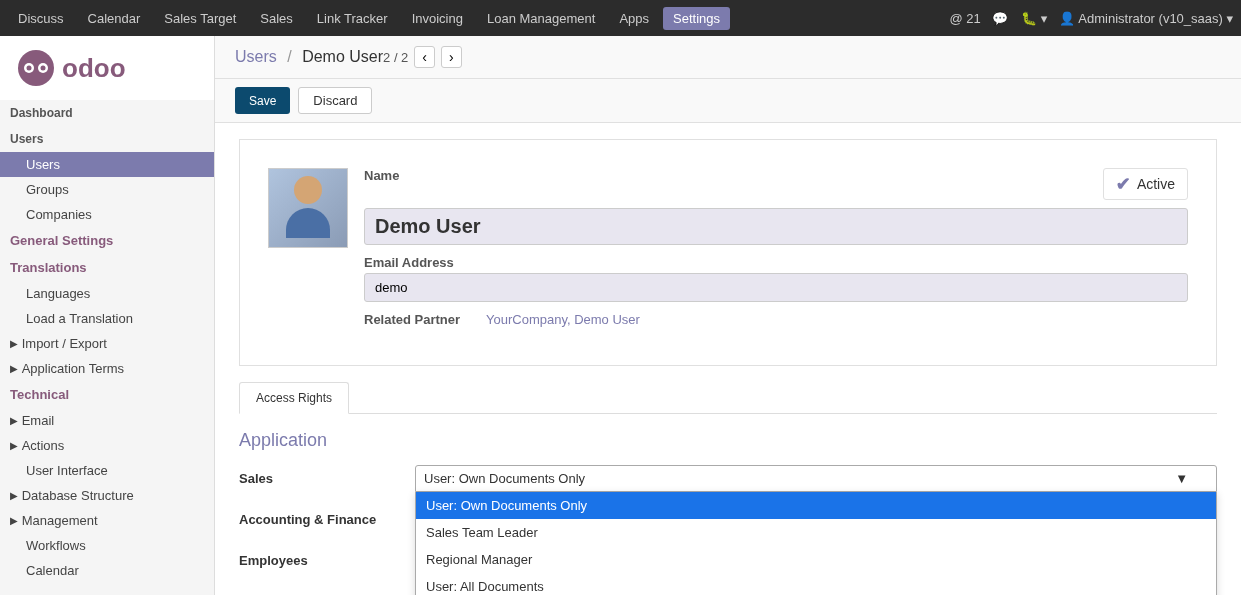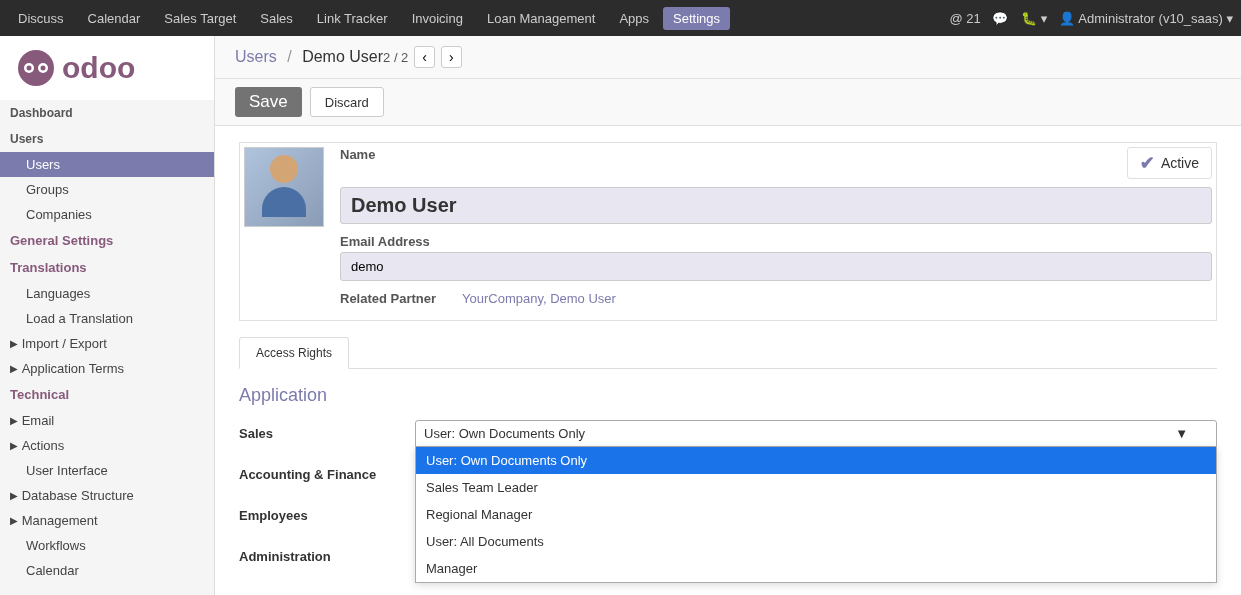--- a/index.html
+++ b/index.html
@@ -56,21 +56,21 @@
     .odoo-logo {
       display: flex;
       align-items: center;
       gap: 6px;
     }
     .odoo-logo-icon {
       width: 40px;
       height: 40px;
     }
     .odoo-logo-text {
-      font-size: 30px;
+      font-size: 26px;
       font-weight: bold;
       color: #875a7b;
     }
     .sidebar-section-header {
       padding: 6px 10px;
       font-weight: bold;
       color: #555;
       font-size: 12px;
     }
     .sidebar-item {
@@ -143,27 +143,27 @@
 
     
     .action-bar {
       padding: 8px 20px;
       background: #f9f9f9;
       border-bottom: 1px solid #e0e0e0;
       display: flex;
       gap: 8px;
     }
     .btn-save {
-      background: #737373;
+      background: #0c4a6e;
       color: #fff;
       border: none;
       padding: 5px 14px;
       border-radius: 3px;
       cursor: pointer;
-      font-size: 17px;
+      font-size: 12px;
     }
     .btn-discard {
       background: #fff;
       color: #333;
       border: 1px solid #ccc;
       padding: 5px 14px;
       border-radius: 3px;
       cursor: pointer;
       font-size: 13px;
     }
@@ -261,21 +261,21 @@
     .partner-value {
       color: #7c7bad;
       cursor: pointer;
       font-size: 13px;
     }
 
     .top-section {
       display: flex;
       gap: 16px;
       border: 1px solid #e0e0e0;
-      padding: 4px;
+      padding: 28px;
       margin-bottom: 16px;
       background: #fff;
     }
 
     
     .tabs {
       display: flex;
       border-bottom: 1px solid #ddd;
       margin-bottom: 16px;
     }

